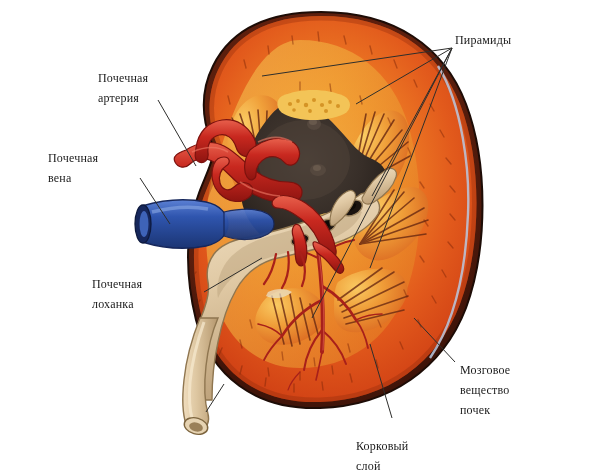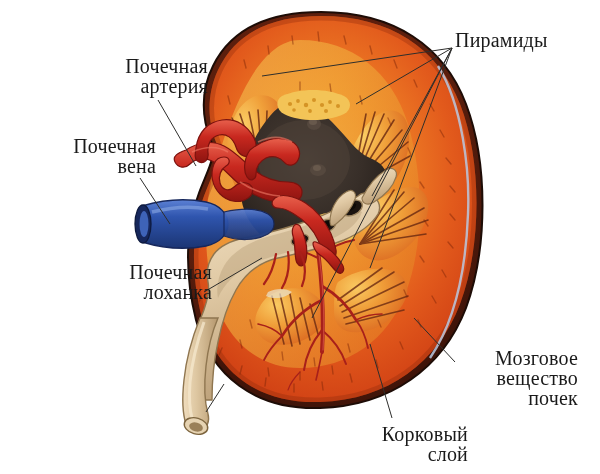--- a/index.html
+++ b/index.html
@@ -19,26 +19,26 @@
     position: absolute;
     left: 0;
     top: 0;
     width: 600px;
     height: 474px;
   }
   .label {
     position: absolute;
     color: #1a1a1a;
     font-family: "Liberation Serif", "DejaVu Serif", serif;
-    font-size: 20px;
+    font-size: 12px;
     line-height: 20px;
     white-space: pre-line;
     letter-spacing: 0.2px;
   }
-  .label.center { text-align: right; }
+  .label.center { text-align: left; margin-top: 12px; }
   .label.left   { text-align: left; }
 
   #label-renal-artery { left: 98px;  top: 56px;  width: 110px; }
   #label-renal-vein   { left: 48px;  top: 136px; width: 108px; }
   #label-renal-pelvis { left: 92px;  top: 262px; width: 120px; }
   #label-ureter       { left: 96px;  top: 416px; width: 128px; }
   #label-pyramids     { left: 455px; top: 30px;  width: 120px; }
   #label-medulla      { left: 460px; top: 348px; width: 118px; }
   #label-cortex       { left: 356px; top: 424px; width: 112px; }
 </style>

